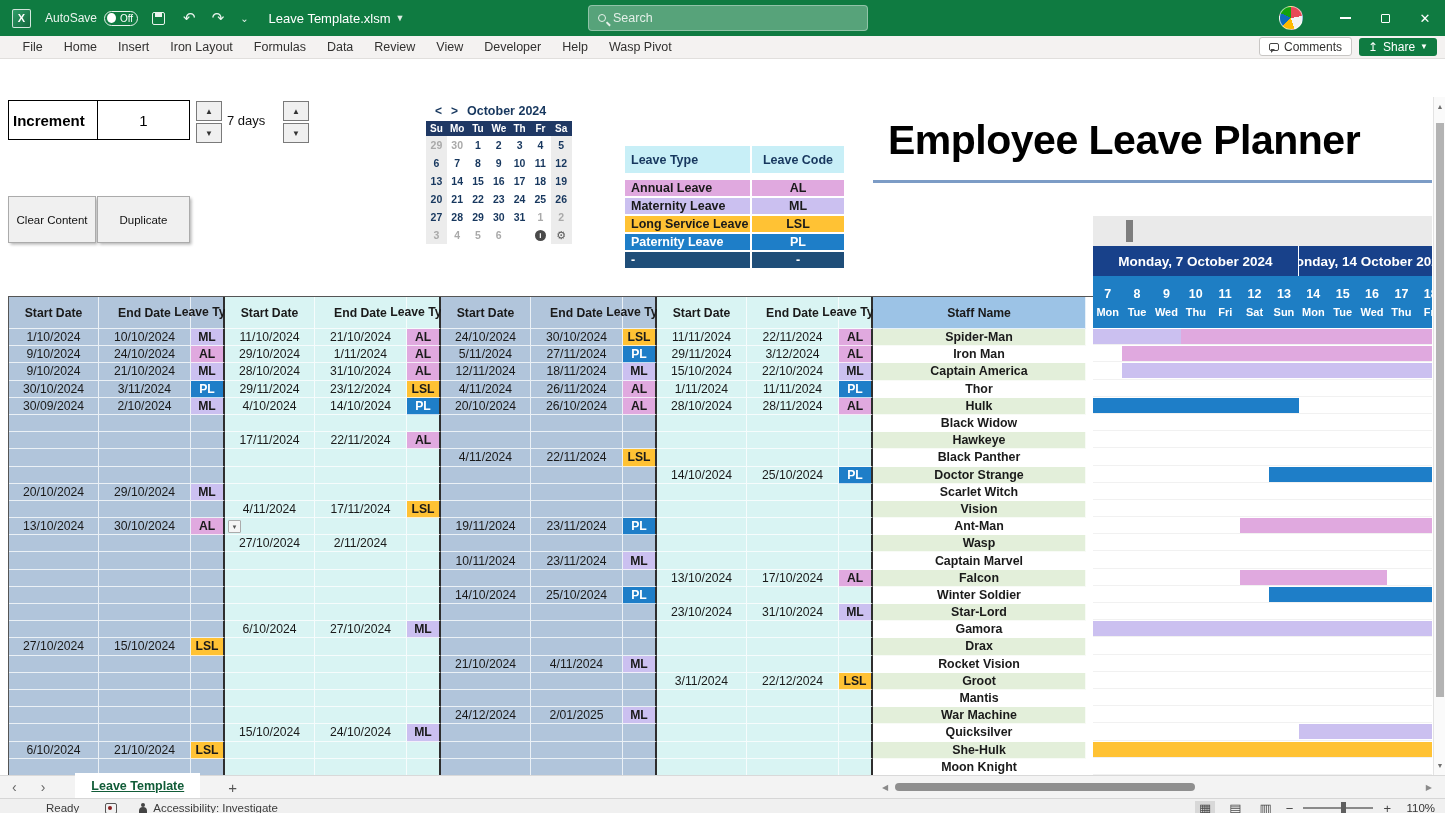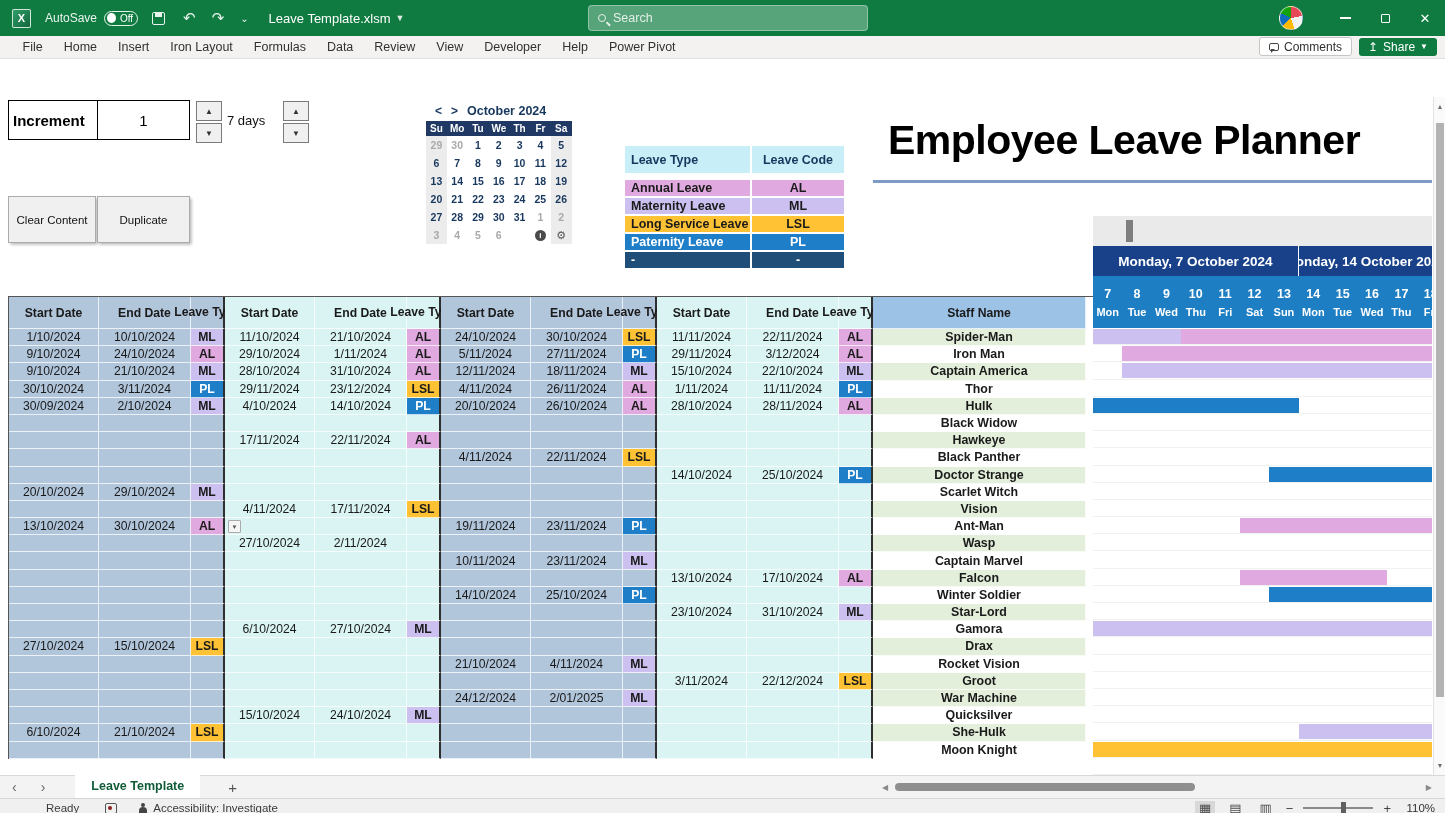--- a/index.html
+++ b/index.html
@@ -111,21 +111,21 @@
   .gbar { position:absolute; top:1px; height:15px; }
 
   
   .vscroll { position:absolute; right:0; top:0; width:12px; height:678px; background:#FAFAFA; border-left:1px solid #E3E3E3; }
   .vthumb { position:absolute; left:2px; top:26px; width:8px; height:574px; background:#B3B3B3; }
   .varrow { position:absolute; left:0; width:12px; text-align:center; font-size:7px; color:#707070; }
 
   
   .tabbar { height:23px; background:#F3F3F3; border-top:1px solid #D9D9D9; display:flex; align-items:center; position:relative; }
   .tab-nav { color:#666; font-size:14px; padding:0 12px; }
-  .sheet-tab { height:28px; display:flex; align-items:center; padding:0 16px; background:#fff; border-bottom:2.5px solid #0F7B41; font-weight:bold; font-size:12.5px; color:#115C38; margin-left:18px; }
+  .sheet-tab { height:28px; display:flex; align-items:center; padding:0 16px; background:#fff; border-bottom:2.5px solid #0F7B41; font-weight:bold; font-size:12.5px; color:#115C38; margin-left:18px;text-decoration:underline; }
   .add-tab { color:#555; font-size:15px; padding:0 28px; }
   .hscroll { position:absolute; left:882px; top:6px; width:550px; height:11px; }
   .hs-arrow { position:absolute; top:1px; font-size:8px; color:#8a8a8a; }
   .hs-thumb { position:absolute; left:13px; top:1px; width:300px; height:8px; background:#8F8F8F; border-radius:4px; }
 
   
   .statusbar { height:19px; background:#F0F0F0; border-top:1px solid #D6D6D6; display:flex; align-items:center; font-size:11.5px; color:#3b3b3b; position:relative; }
   .st-ready { margin-left:46px; }
   .macro-ic { width:12px; height:11px; border:1.2px solid #555; border-radius:2px; margin-left:26px; position:relative; }
   .macro-ic:after { content:""; position:absolute; left:2px; top:2px; width:4px; height:4px; border-radius:50%; background:#8a2020; }
@@ -227,21 +227,21 @@
       <div class="menu-item">File</div>
       <div class="menu-item">Home</div>
       <div class="menu-item">Insert</div>
       <div class="menu-item">Iron Layout</div>
       <div class="menu-item">Formulas</div>
       <div class="menu-item">Data</div>
       <div class="menu-item">Review</div>
       <div class="menu-item">View</div>
       <div class="menu-item">Developer</div>
       <div class="menu-item">Help</div>
-      <div class="menu-item">Power Pivot</div>
+      <div class="menu-item">Wasp Pivot</div>
     </div>
   <div class="mb-right">
     <div class="comments-btn">
       <span class="bubble"></span>
       <span>Comments</span>
     </div>
     <div class="share-btn">
       <span>↥</span>
       <span>Share</span>
       <span class="dn">▼</span>
@@ -699,20 +699,35 @@
         <div class="cell bgB sep leave-cell" style="width: 34px; background: rgb(255, 194, 52); color: rgb(26, 26, 26);">LSL</div>
         <div class="cell staff-cell green" style="width: 213px;">Groot</div>
       </div>
       <div class="trow">
         <div class="cell bgA" style="width: 90px;"></div>
         <div class="cell bgA" style="width: 92px;"></div>
         <div class="cell bgA sep leave-cell" style="width: 34px;"></div>
         <div class="cell bgB" style="width: 90px;"></div>
         <div class="cell bgB" style="width: 92px;"></div>
         <div class="cell bgB sep leave-cell" style="width: 34px;"></div>
+        <div class="cell bgA" style="width: 90px;"></div>
+        <div class="cell bgA" style="width: 92px;"></div>
+        <div class="cell bgA sep leave-cell" style="width: 34px;"></div>
+        <div class="cell bgB" style="width: 90px;"></div>
+        <div class="cell bgB" style="width: 92px;"></div>
+        <div class="cell bgB sep leave-cell" style="width: 34px;"></div>
+        <div class="cell staff-cell" style="width: 213px;">Mantis</div>
+      </div>
+      <div class="trow">
+        <div class="cell bgA" style="width: 90px;"></div>
+        <div class="cell bgA" style="width: 92px;"></div>
+        <div class="cell bgA sep leave-cell" style="width: 34px;"></div>
+        <div class="cell bgB" style="width: 90px;"></div>
+        <div class="cell bgB" style="width: 92px;"></div>
+        <div class="cell bgB sep leave-cell" style="width: 34px;"></div>
         <div class="cell bgA" style="width: 90px;">24/12/2024</div>
         <div class="cell bgA" style="width: 92px;">2/01/2025</div>
         <div class="cell bgA sep leave-cell" style="width: 34px; background: rgb(203, 192, 240); color: rgb(26, 26, 26);">ML</div>
         <div class="cell bgB" style="width: 90px;"></div>
         <div class="cell bgB" style="width: 92px;"></div>
         <div class="cell bgB sep leave-cell" style="width: 34px;"></div>
         <div class="cell staff-cell green" style="width: 213px;">War Machine</div>
       </div>
       <div class="trow">
         <div class="cell bgA" style="width: 90px;"></div>

